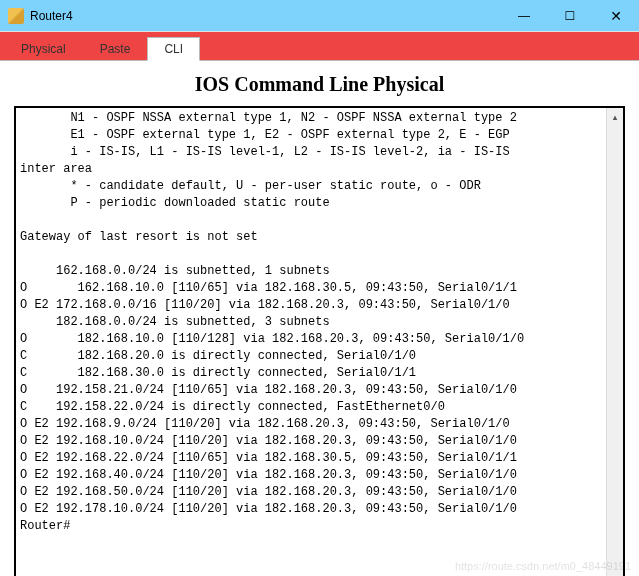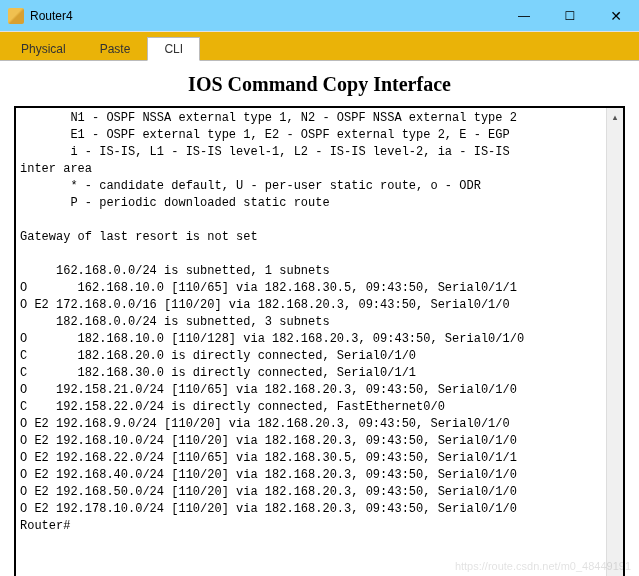--- a/index.html
+++ b/index.html
@@ -40,21 +40,21 @@
       display: flex;
       align-items: center;
       justify-content: center;
       font-size: 12px;
       color: #000;
     }
     .win-btn.close { font-size: 14px; }
     .tabs {
       display: flex;
       padding: 4px 4px 0 4px;
-      background: #eab308;
+      background: #ef4444;
       border-bottom: 1px solid #bbb;
     }
     .tab {
       padding: 4px 16px;
       font-size: 12px;
       color: #333;
       border: 1px solid transparent;
       border-bottom: none;
       cursor: pointer;
       position: relative;
@@ -152,21 +152,21 @@
     <div class="win-btn close">✕</div>
   </div>
 </div>
 
 <div class="tabs">
   <div class="tab">Physical</div>
   <div class="tab">Paste</div>
   <div class="tab active">CLI</div>
 </div>
 
-<div class="heading">IOS Command Copy Interface</div>
+<div class="heading">IOS Command Line Physical</div>
 
 <div class="terminal-wrap">
   <div class="terminal" id="terminal">       N1 - OSPF NSSA external type 1, N2 - OSPF NSSA external type 2
        E1 - OSPF external type 1, E2 - OSPF external type 2, E - EGP
        i - IS-IS, L1 - IS-IS level-1, L2 - IS-IS level-2, ia - IS-IS
 inter area
        * - candidate default, U - per-user static route, o - ODR
        P - periodic downloaded static route
 
 Gateway of last resort is not set

